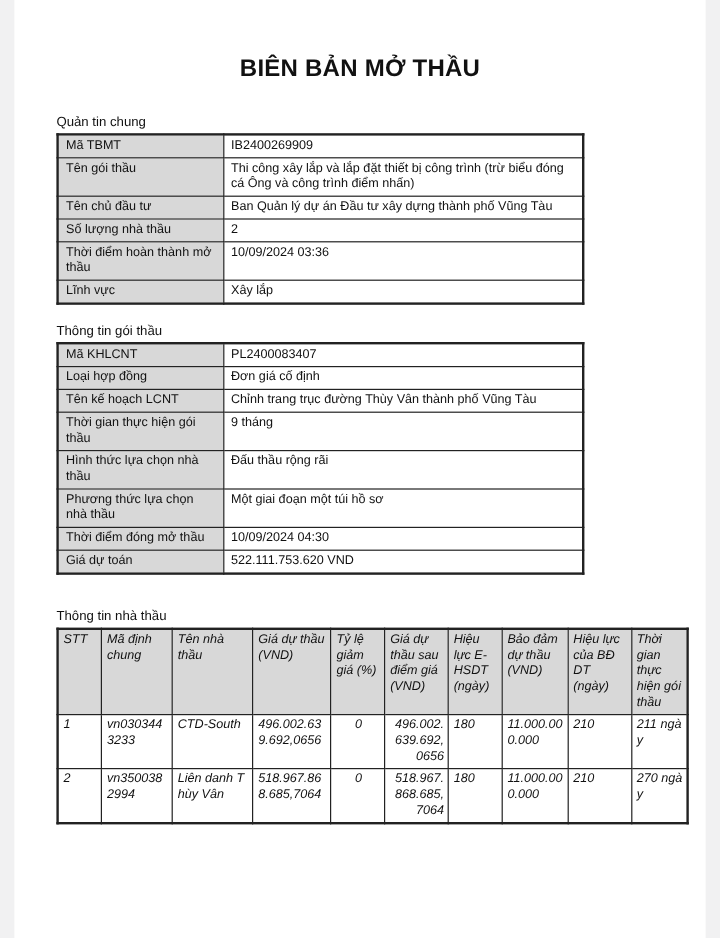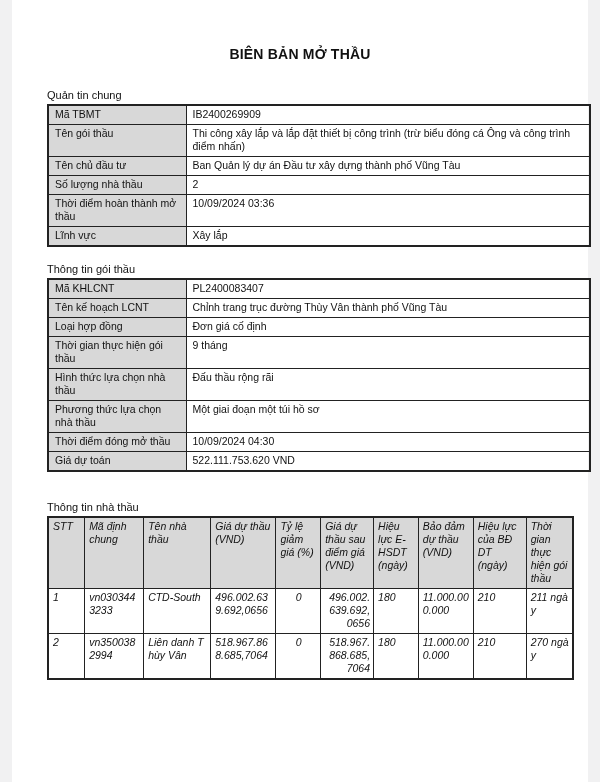--- a/index.html
+++ b/index.html
@@ -17,21 +17,21 @@
     font-family:"Liberation Sans","DejaVu Sans",sans-serif;
     color:var(--text-col);
   }
   .page{
     position:absolute;left:12px;top:0;width:576px;height:782px;
     background:var(--page-bg);
   }
   .doc-title{
     margin:0;padding-top:46px;
     text-align:center;
-    font-size:14px;font-weight:bold;letter-spacing:.2px;
+    font-size:20px;font-weight:bold;letter-spacing:.2px;
   }
   .content{padding-left:35px;padding-right:14px;}
   .section-heading{
     font-size:11px;margin:0 0 3px 0;font-weight:normal;
   }
   .sec-general .section-heading{margin-top:27px;}
   .sec-package .section-heading{margin-top:16px;}
   .sec-contractors .section-heading{margin-top:29px;}
   table{
     border-collapse:collapse;
@@ -40,21 +40,21 @@
     border:2px solid var(--border-col);
   }
   td,th{
     border:1px solid var(--border-col);
     vertical-align:top;
     text-align:left;
     padding:2px 6px 3px 6px;
     font-weight:normal;
     overflow:hidden;
   }
-  .kv-table{width:544px;}
+  .kv-table{width:440px;}
   .kv-table .label-cell{
     width:138px;
     background:var(--cell-head-bg);
   }
   .grid-table{width:527px;font-style:italic;}
   .grid-table th{
     background:var(--cell-head-bg);
     padding:2px 3px 3px 4px;
   }
   .grid-table td{
@@ -106,26 +106,26 @@
 
     <div class="section sec-package">
       <div class="section-heading">Thông tin gói thầu</div>
       <table class="kv-table">
         <tbody id="tbl-package">
             <tr>
               <td class="label-cell">Mã KHLCNT</td>
               <td class="value-cell">PL2400083407</td>
             </tr>
             <tr>
+              <td class="label-cell">Loại hợp đồng</td>
+              <td class="value-cell">Đơn giá cố định</td>
+            </tr>
+            <tr>
               <td class="label-cell">Tên kế hoạch LCNT</td>
               <td class="value-cell">Chỉnh trang trục đường Thùy Vân thành phố Vũng Tàu</td>
-            </tr>
-            <tr>
-              <td class="label-cell">Loại hợp đồng</td>
-              <td class="value-cell">Đơn giá cố định</td>
             </tr>
             <tr>
               <td class="label-cell">Thời gian thực hiện gói thầu</td>
               <td class="value-cell">9 tháng</td>
             </tr>
             <tr>
               <td class="label-cell">Hình thức lựa chọn nhà thầu</td>
               <td class="value-cell">Đấu thầu rộng rãi</td>
             </tr>
             <tr>

